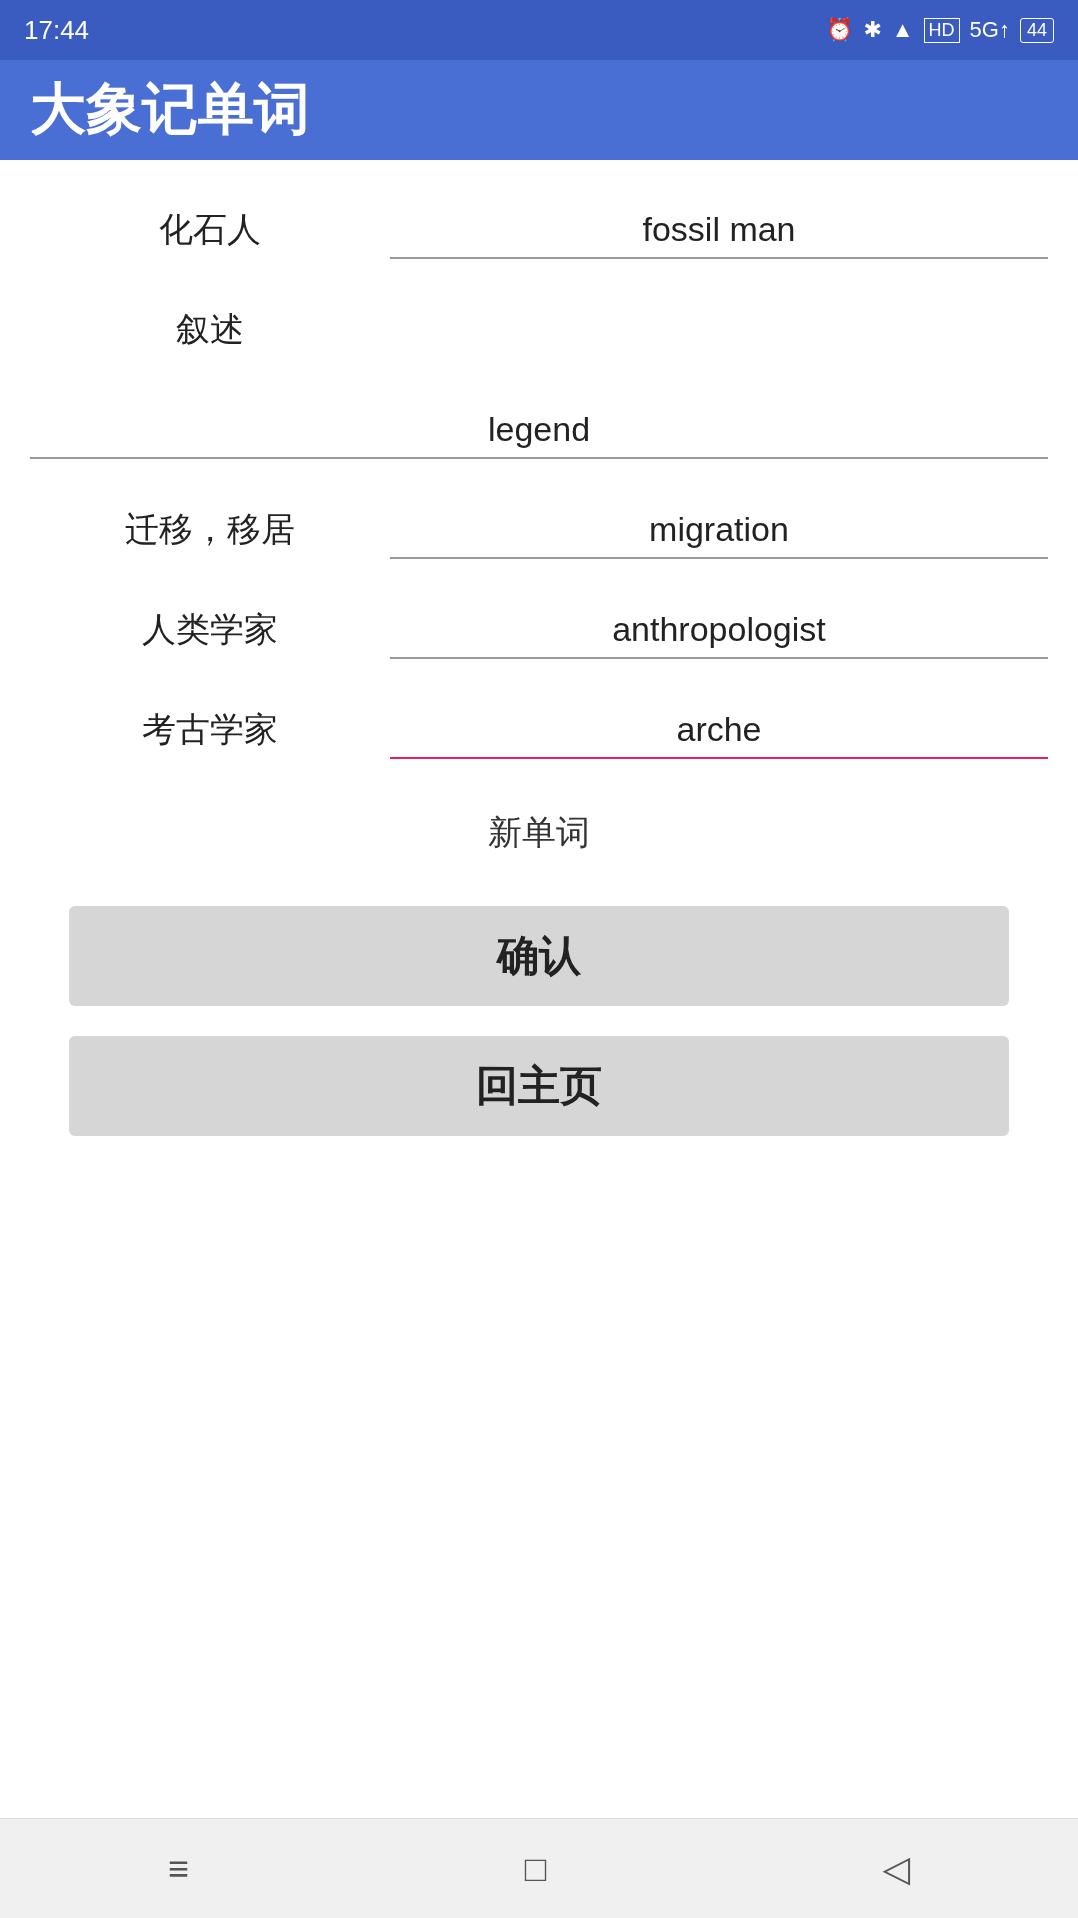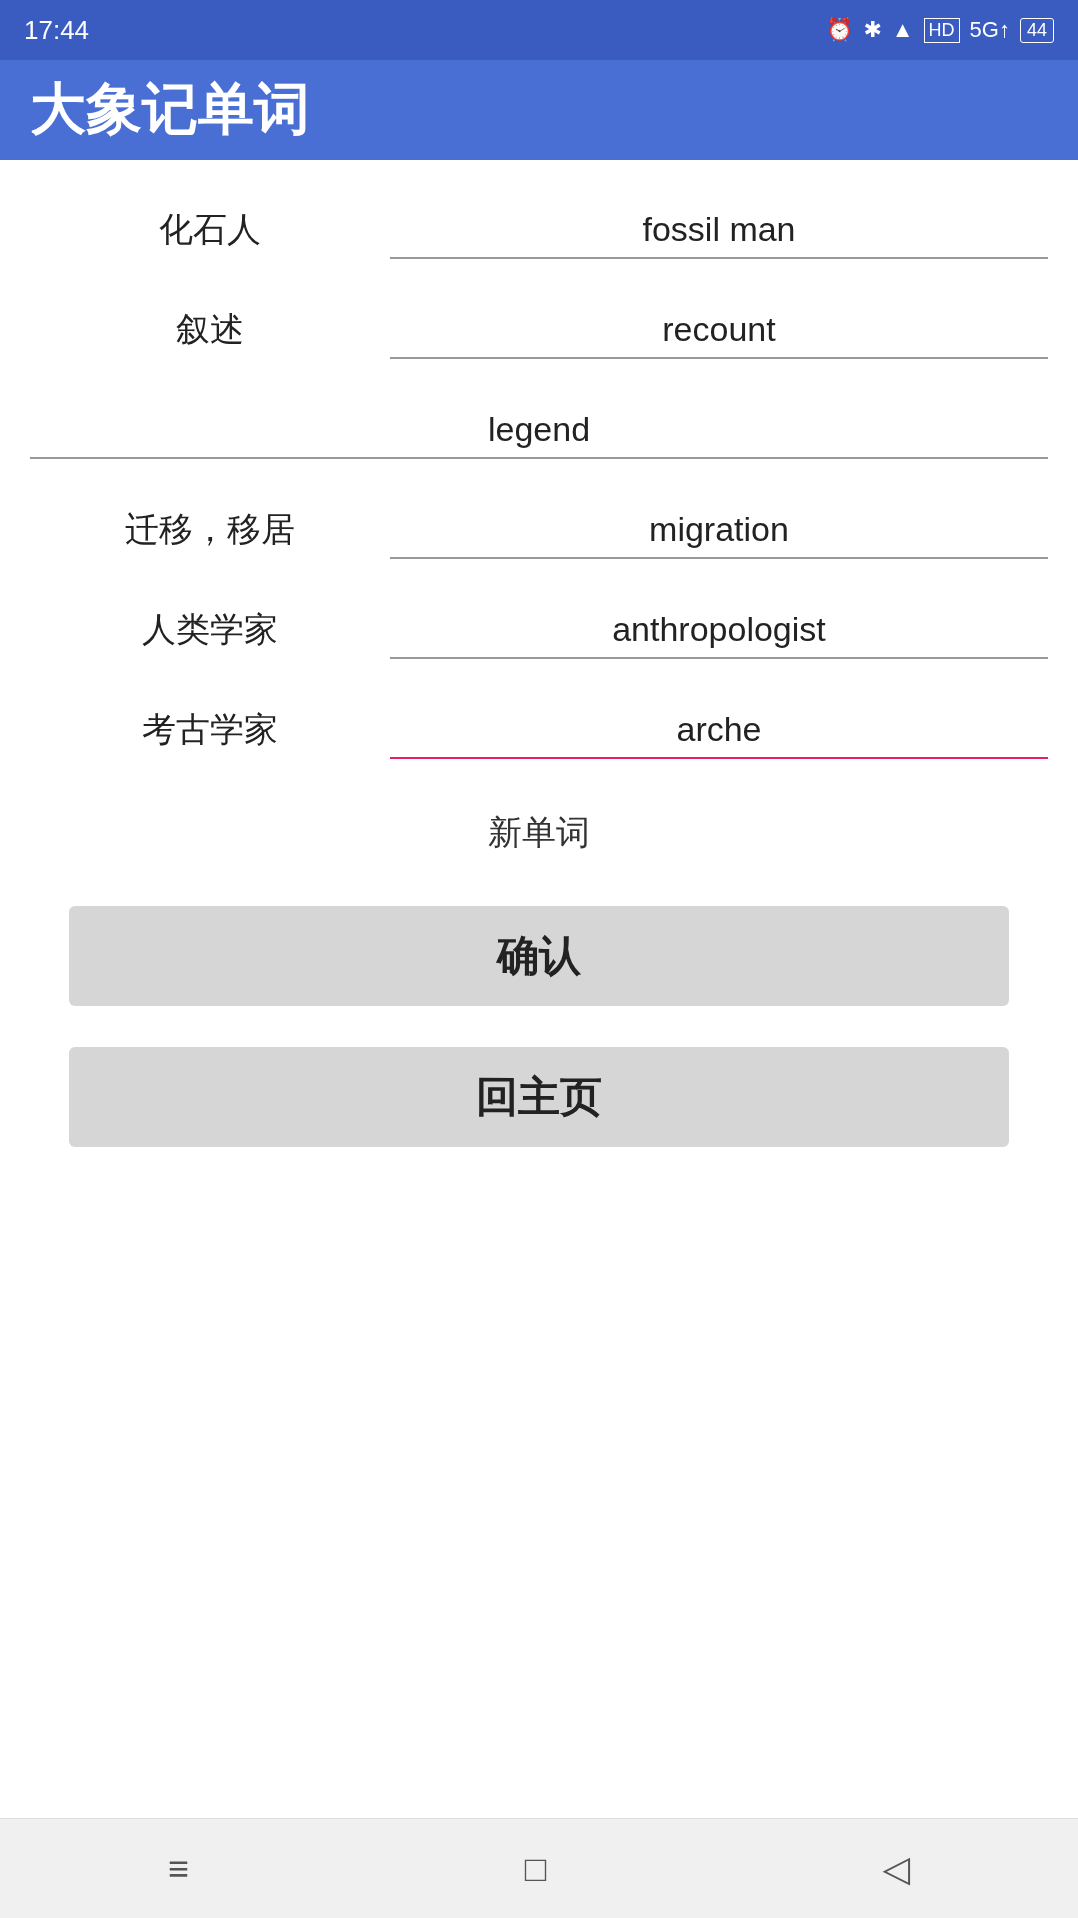--- a/index.html
+++ b/index.html
@@ -134,21 +134,21 @@
       font-weight: bold;
       cursor: pointer;
       margin-top: 30px;
     }
 
     .buttons-section {
       display: flex;
       flex-direction: column;
       align-items: center;
       padding: 20px 40px;
-      gap: 11px;
+      gap: 0;
     }
 
     
     .nav-bar {
       background: #f0f0f0;
       height: 100px;
       display: flex;
       justify-content: space-around;
       align-items: center;
       margin-top: auto;
@@ -189,21 +189,20 @@
 
 <div class="main-content">
 
   <div id="word-rows">
       <div class="word-row">
         <span class="chinese-label">化石人</span>
         <input type="text" class="english-input" value="fossil man" style="">
       </div>
       <div class="word-row">
         <span class="chinese-label">叙述</span>
-        <input type="text" class="english-input" value="recount" style="">
       </div>
       <div class="word-row">
         <input type="text" class="english-input" value="legend" style="">
       </div>
       <div class="word-row">
         <span class="chinese-label">迁移，移居</span>
         <input type="text" class="english-input" value="migration" style="">
       </div>
       <div class="word-row">
         <span class="chinese-label">人类学家</span>

